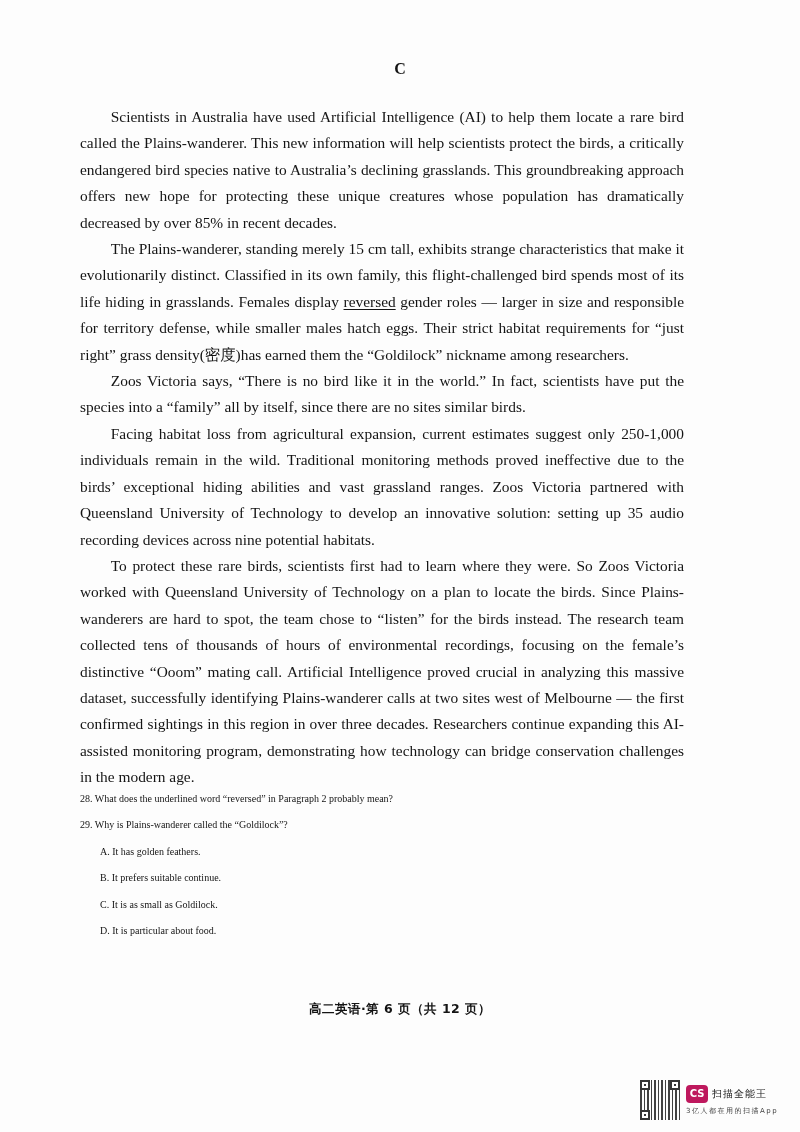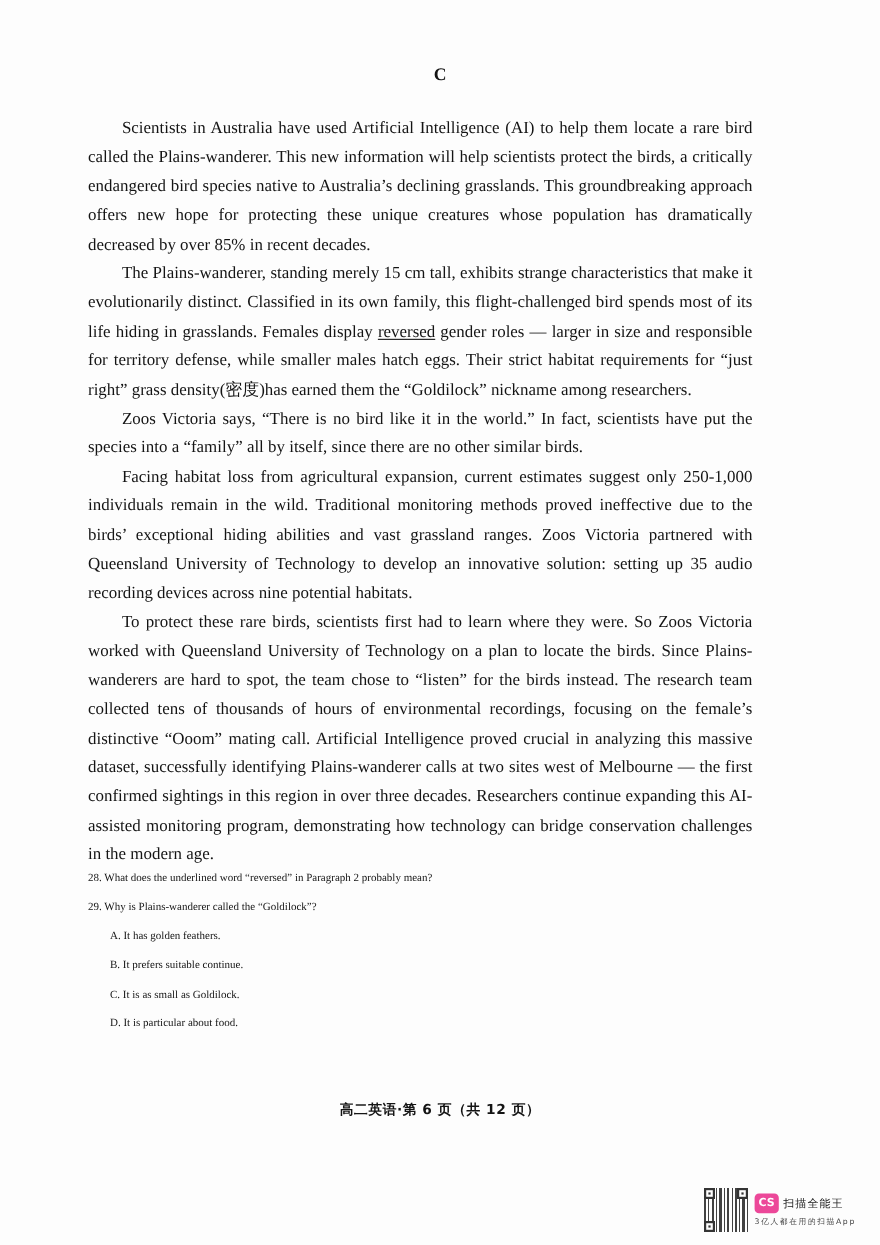--- a/index.html
+++ b/index.html
@@ -47,36 +47,36 @@
     .qr .finder {
       position: absolute; width: 10px; height: 10px; border: 2px solid #111; background: #fff;
       box-sizing: border-box;
     }
     .qr .finder::after {
       content: ""; position: absolute; left: 2px; top: 2px; width: 2px; height: 2px; background: #111;
     }
     .brand { display: flex; flex-direction: column; }
     .brand-top { display: flex; align-items: center; }
     .cs-logo {
-      width: 22px; height: 18px; background: #ec4899; color: #fff; border-radius: 4px;
+      width: 22px; height: 18px; background: #be185d; color: #fff; border-radius: 4px;
       font-size: 10px; font-weight: bold; display: flex; align-items: center; justify-content: center;
       margin-right: 4px;
     }
     .brand-name { font-size: 10px; color: #222; letter-spacing: 1px; }
     .brand-sub { font-size: 7px; color: #444; letter-spacing: 1.5px; margin-top: 3px; }
   </style>
 </head>
 <body>
 
 <div class="section-letter">C</div>
 
 <div class="passage">
   <p class="para last">Scientists in Australia have used Artificial Intelligence (AI) to help them locate a rare bird called the Plains-wanderer. This new information will help scientists protect the birds, a critically endangered bird species native to Australia’s declining grasslands. This groundbreaking approach offers new hope for protecting these unique creatures whose population has dramatically decreased by over 85% in recent decades.</p>
   <p class="para last"><span>The Plains-wanderer, standing merely 15 cm tall, exhibits strange characteristics that make it evolutionarily distinct. Classified in its own family, this flight-challenged bird spends most of its life hiding in grasslands. Females display </span><span class="u">reversed</span><span> gender roles — larger in size and responsible for territory defense, while smaller males hatch eggs. Their strict habitat requirements for “just right” grass density(密度)has earned them the “Goldilock” nickname among researchers.</span></p>
-  <p class="para last">Zoos Victoria says, “There is no bird like it in the world.” In fact, scientists have put the species into a “family” all by itself, since there are no other similar birds.</p>
+  <p class="para last">Zoos Victoria says, “There is no bird like it in the world.” In fact, scientists have put the species into a “family” all by itself, since there are no sites similar birds.</p>
   <p class="para last">Facing habitat loss from agricultural expansion, current estimates suggest only 250-1,000 individuals remain in the wild. Traditional monitoring methods proved ineffective due to the birds’ exceptional hiding abilities and vast grassland ranges. Zoos Victoria partnered with Queensland University of Technology to develop an innovative solution: setting up 35 audio recording devices across nine potential habitats.</p>
   <p class="para last">To protect these rare birds, scientists first had to learn where they were. So Zoos Victoria worked with Queensland University of Technology on a plan to locate the birds. Since Plains-wanderers are hard to spot, the team chose to “listen” for the birds instead. The research team collected tens of thousands of hours of environmental recordings, focusing on the female’s distinctive “Ooom” mating call. Artificial Intelligence proved crucial in analyzing this massive dataset, successfully identifying Plains-wanderer calls at two sites west of Melbourne — the first confirmed sightings in this region in over three decades. Researchers continue expanding this AI-assisted monitoring program, demonstrating how technology can bridge conservation challenges in the modern age.</p>
 </div>
 
 <div class="questions">
   <div>
     <p class="q-stem">28. What does the underlined word “reversed” in Paragraph 2 probably mean?</p>
   </div>
   <div>
     <p class="q-stem">29. Why is Plains-wanderer called the “Goldilock”?</p>

